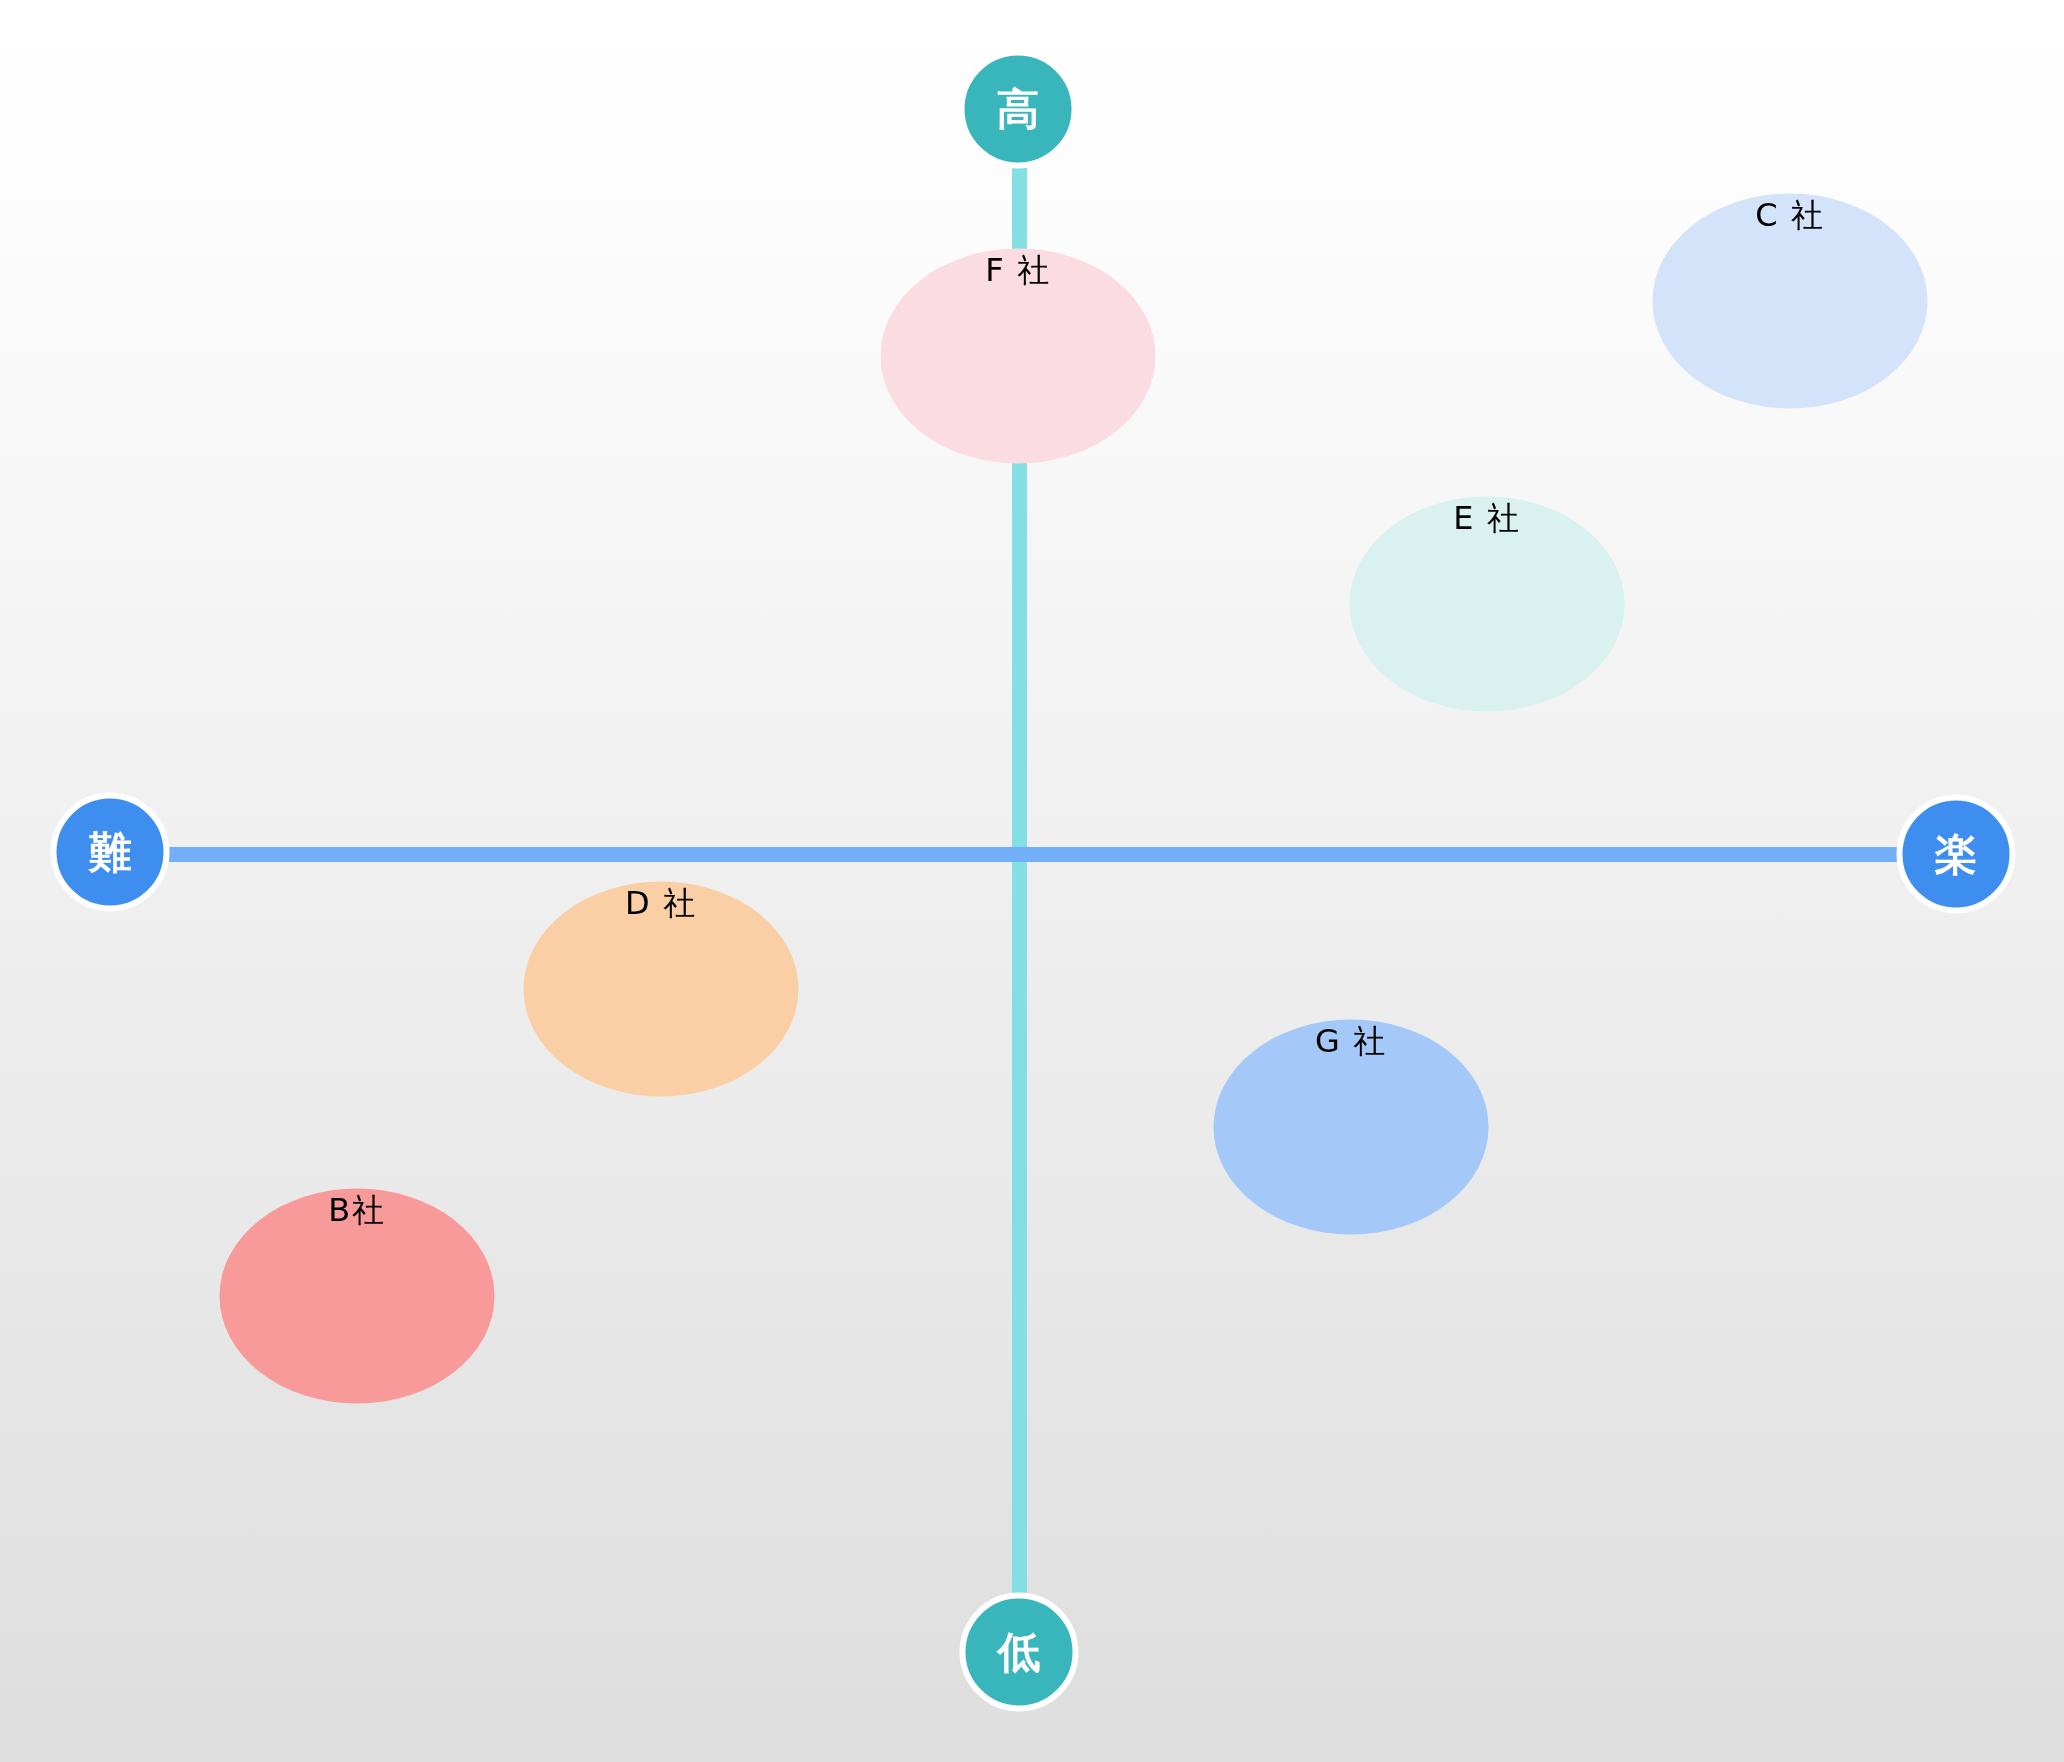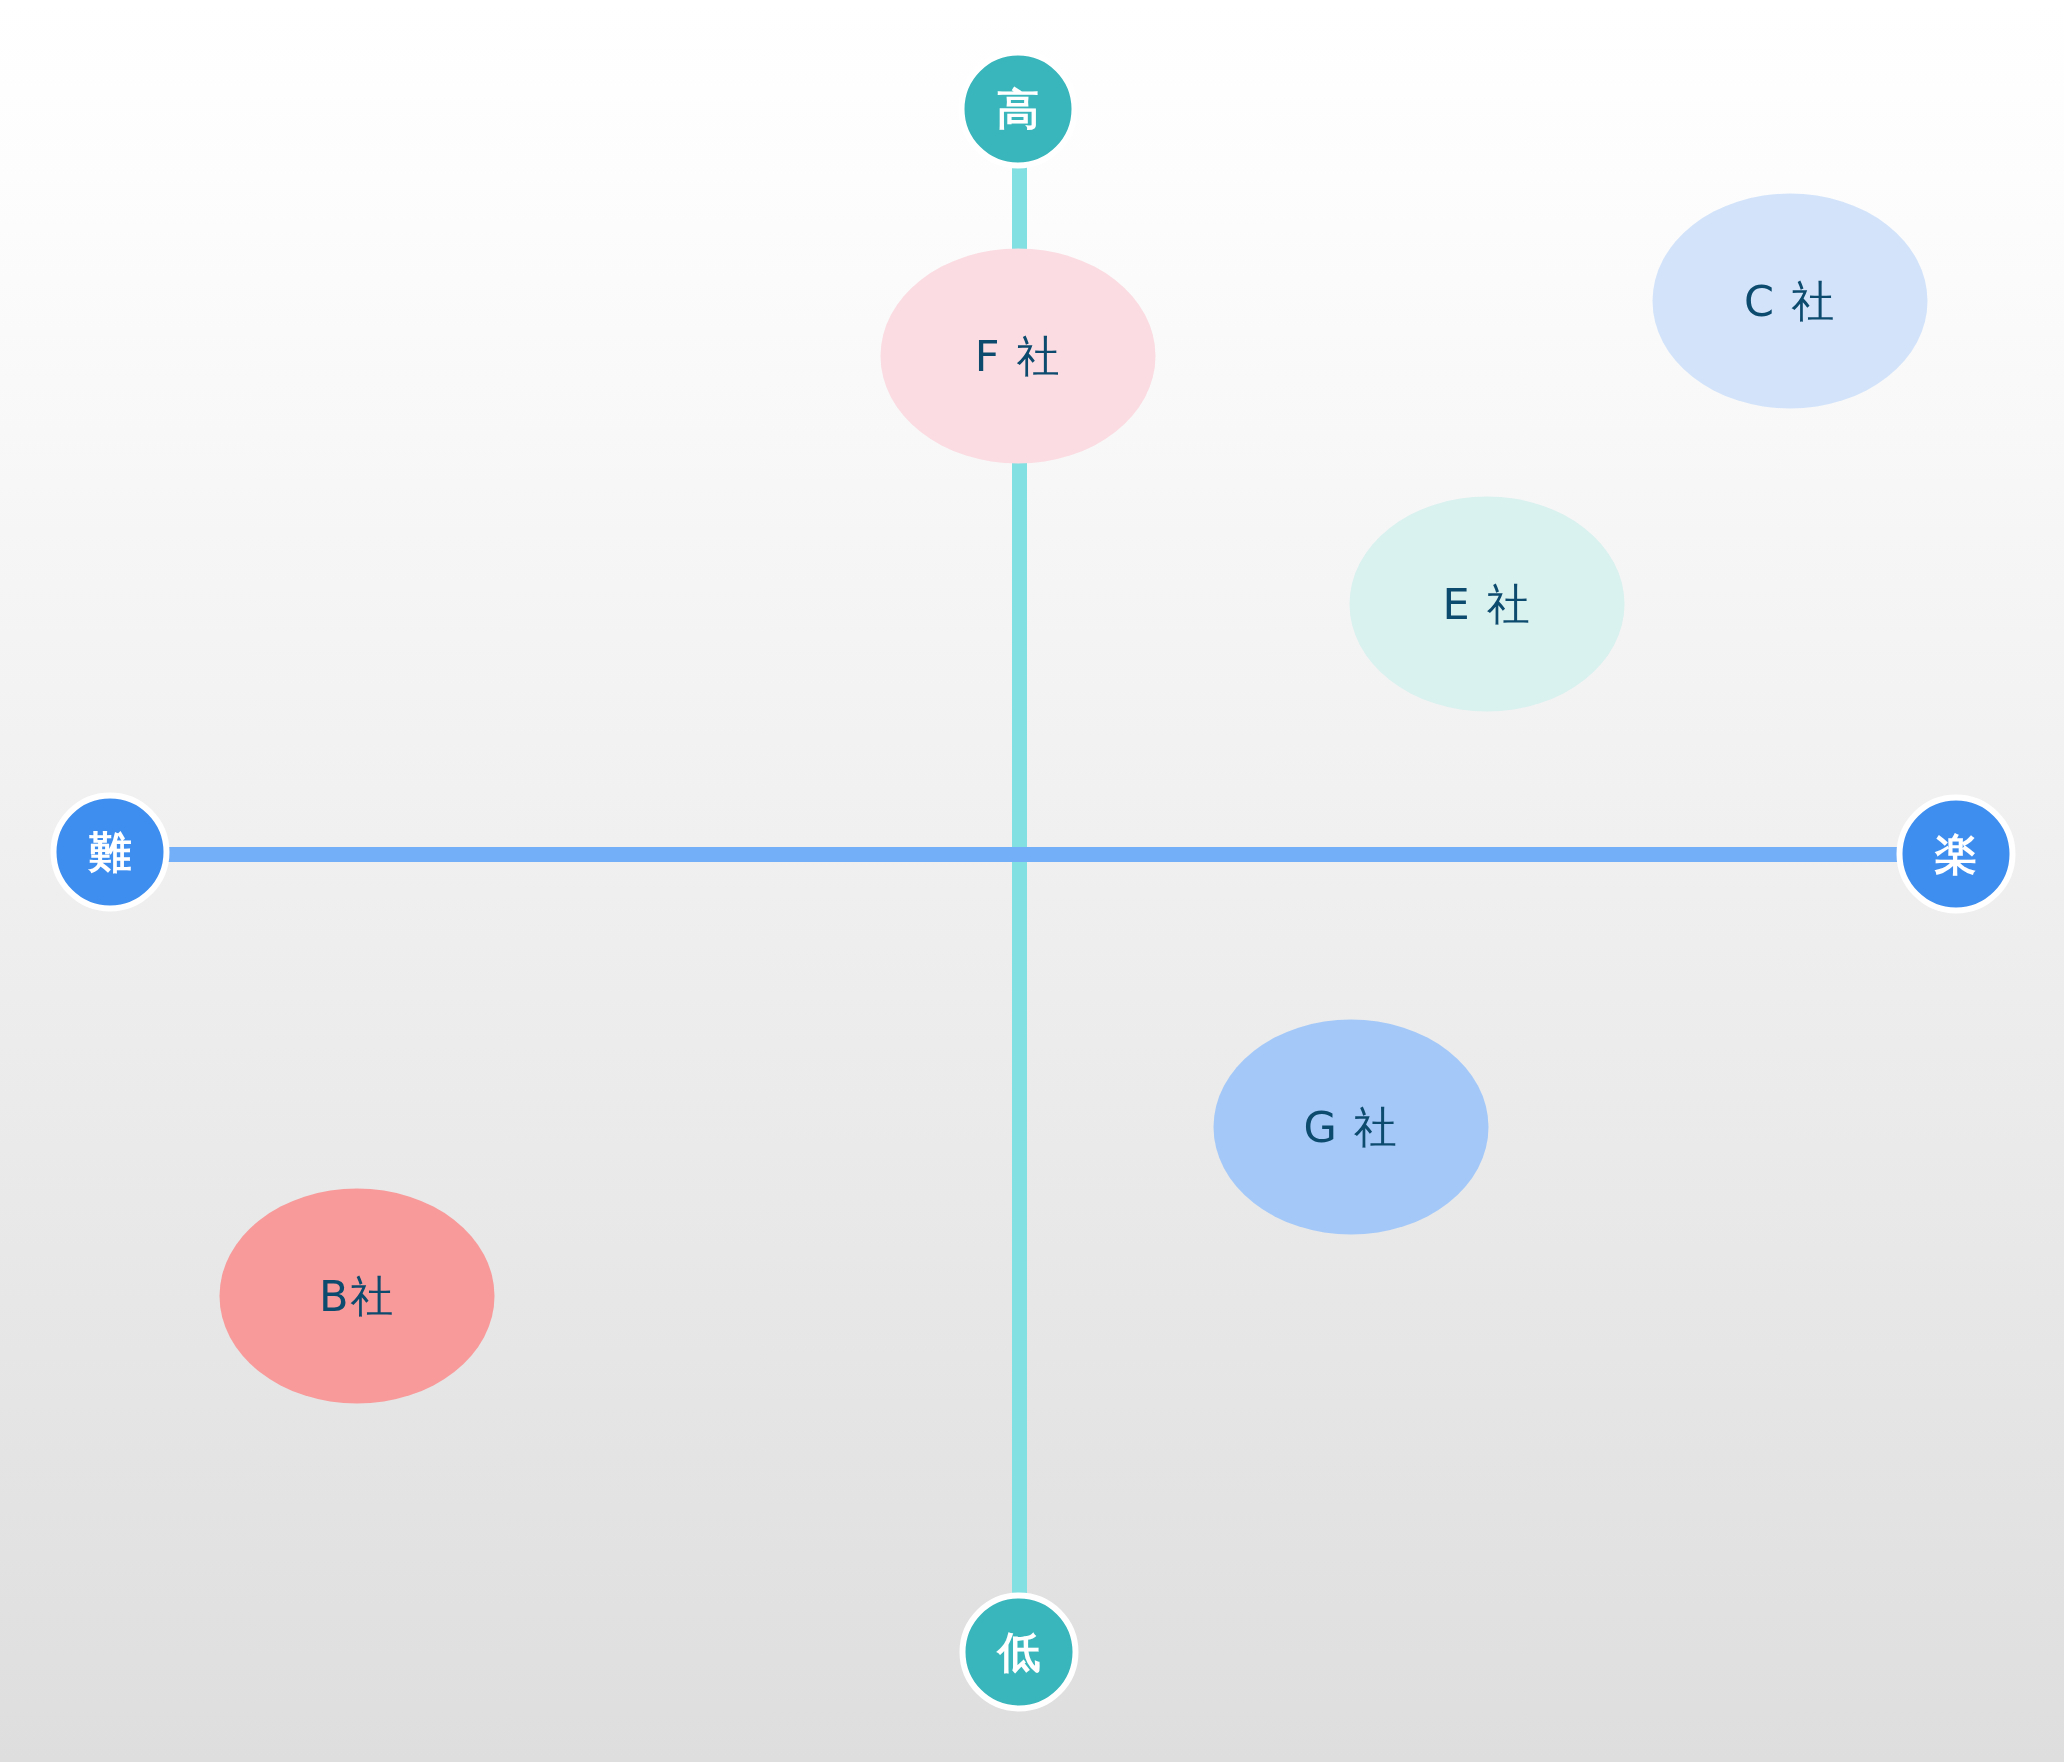--- a/index.html
+++ b/index.html
@@ -60,24 +60,24 @@
   .axis-end.right  { left: 1956px; top: 854px;  }
   
   .bubble {
     position: absolute;
     z-index: 2;
     width: 275px;
     height: 215px;
     border-radius: 50%;
     transform: translate(-50%, -50%);
     display: flex;
-    align-items: center;
+    align-items: flex-start;
     justify-content: center;
-    font-size: 43px;
-    color: #0c4a6e;
+    font-size: 32px;
+    color: #000000;
     letter-spacing: 1.7px;
     white-space: nowrap;
   }
   .bubble.center-node {
     z-index: 3;
     width: 272px;
     height: 208px;
     border: 6.9px solid #ffffff;
   }
   .bubble.pos-a { left: 1020px; top: 856px;  }
@@ -98,20 +98,23 @@
 
 
   <div class="bubble pos-b" style="background: rgb(248, 154, 154);">
     <span>B社</span>
   </div>
 
   <div class="bubble pos-c" style="background: rgb(211, 228, 250);">
     <span>C 社</span>
   </div>
 
+  <div class="bubble pos-d" style="background: rgb(251, 207, 165);">
+    <span>D 社</span>
+  </div>
 
   <div class="bubble pos-e" style="background: rgb(217, 241, 239);">
     <span>E 社</span>
   </div>
 
   <div class="bubble pos-g" style="background: rgb(164, 201, 248);">
     <span>G 社</span>
   </div>
 
   <div class="bubble pos-f" style="background: rgb(251, 220, 226);">

